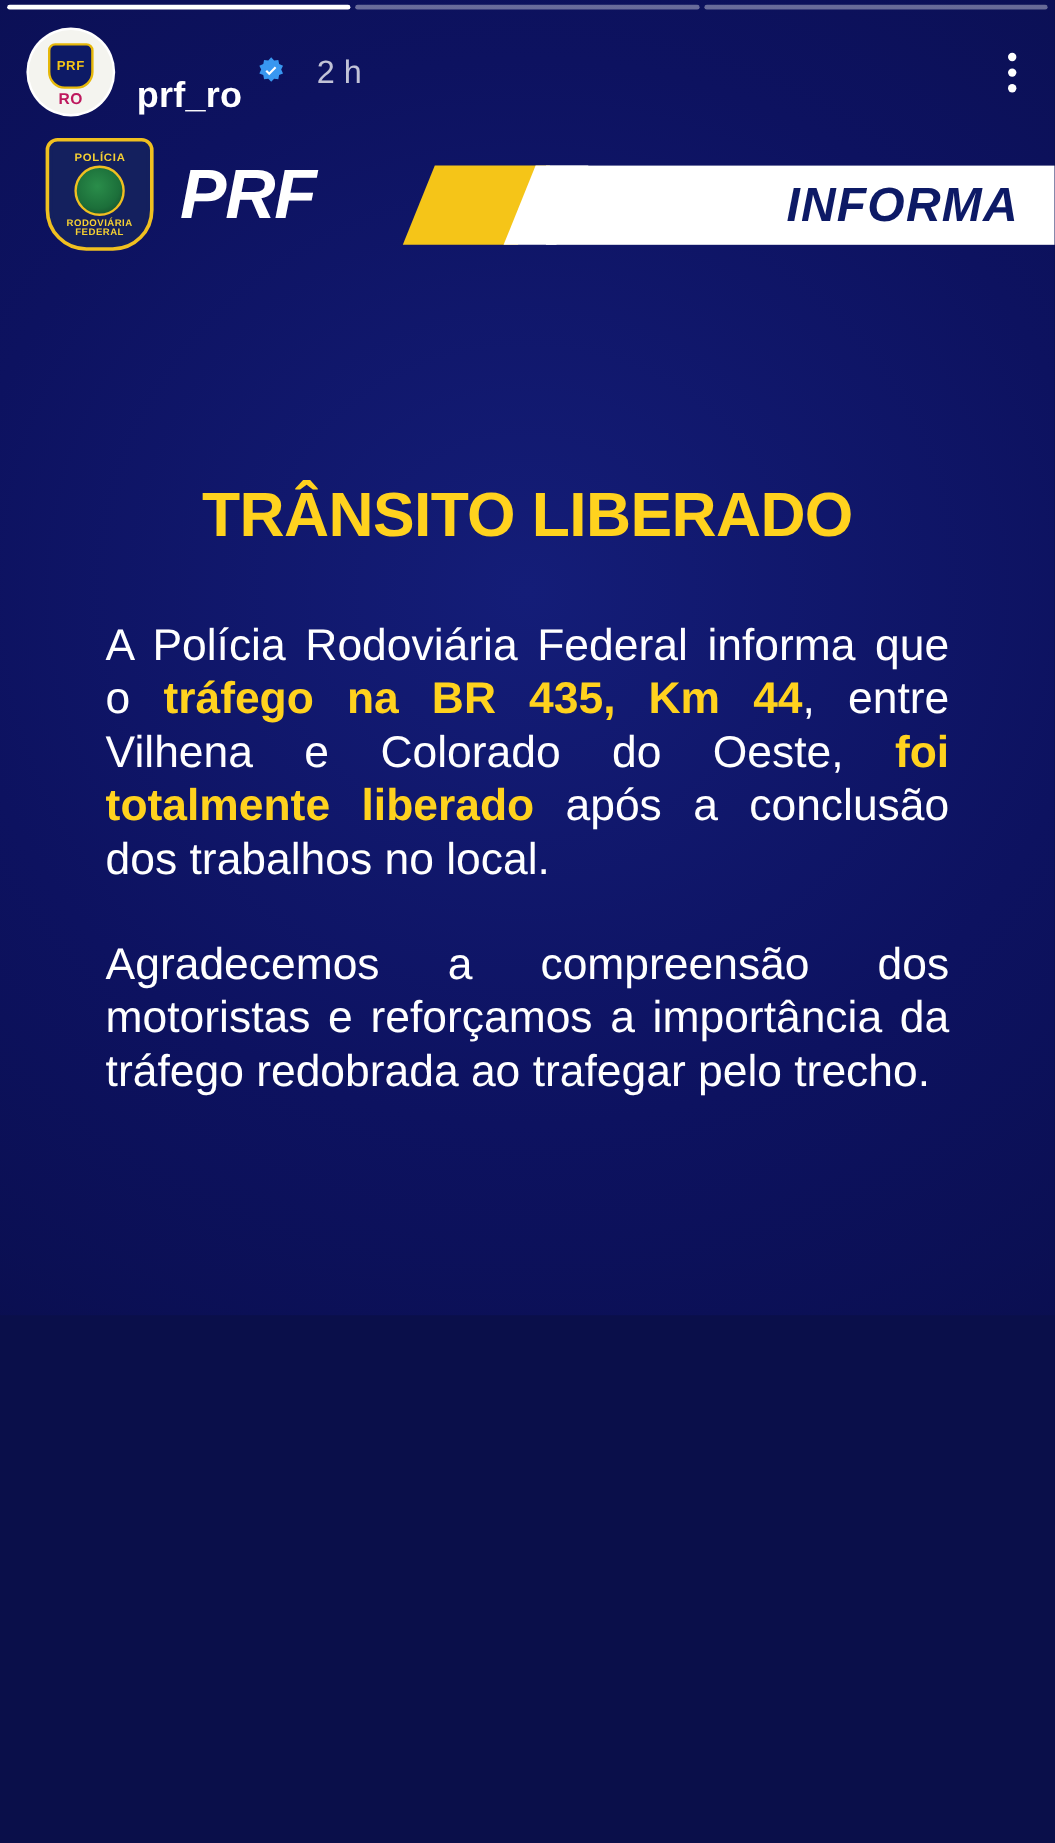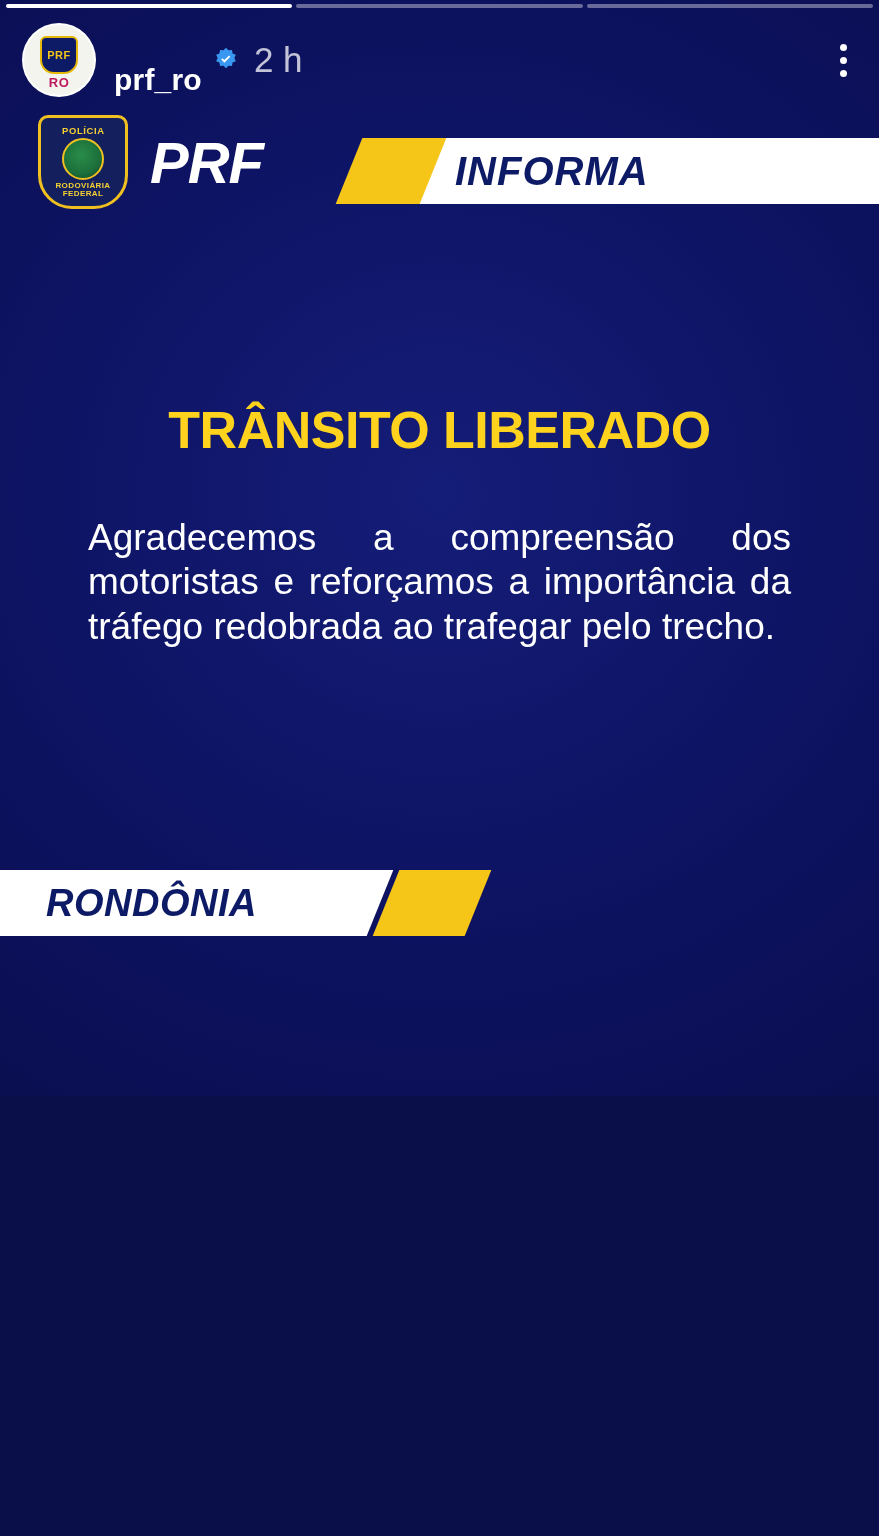--- a/index.html
+++ b/index.html
@@ -111,23 +111,23 @@
   .verified-badge {
     margin-left: 10px;
     width: 28px;
     height: 28px;
     flex: none;
     display: flex;
     align-items: center;
     justify-content: center;
   }
   .timestamp {
-    margin-left: 14px;
+    margin-left: 24px;
     color: rgba(255,255,255,0.75);
-    font-size: 35px;
+    font-size: 27px;
     white-space: nowrap;
   }
   .header-spacer { flex: 1; }
   .more-menu {
     width: 36px;
     height: 46px;
     display: flex;
     flex-direction: column;
     align-items: center;
     justify-content: center;
@@ -216,20 +216,21 @@
     width: 96px;
     background: #f5c518;
     transform: skewX(-22deg);
     margin-right: 10px;
   }
   .strip-white {
     flex: 1;
     background: #ffffff;
     display: flex;
     align-items: center;
+    justify-content: flex-end;
     padding-right: 30px;
     position: relative;
   }
   .strip-white::before {
     content: "";
     position: absolute;
     left: -22px;
     top: 0;
     bottom: 0;
     width: 44px;
@@ -368,24 +369,21 @@
   <div class="informa-strip">
     <div class="strip-slant-yellow"></div>
     <div class="strip-white">
       <div class="informa-text">INFORMA</div>
     </div>
   </div>
 
   <div class="content">
     <div class="headline">TRÂNSITO LIBERADO</div>
 
+    <p class="body-par">
+      <span>A Polícia Rodoviária Federal informa que o </span><span class="hl">tráfego na BR 435, Km 44</span><span>, entre Vilhena e Colorado do Oeste, </span><span class="hl">foi totalmente liberado</span><span> após a conclusão dos trabalhos no local.</span>
+    </p>
 
     <p class="body-par">Agradecemos a compreensão dos motoristas e reforçamos a importância da tráfego redobrada ao trafegar pelo trecho.</p>
   </div>
 
-  <div class="footer-bar">
-    <div class="footer-white">
-      <div class="footer-text">RONDÔNIA</div>
-    </div>
-    <div class="footer-slant-yellow"></div>
-  </div>
 
 </div>
 
 </body></html>

